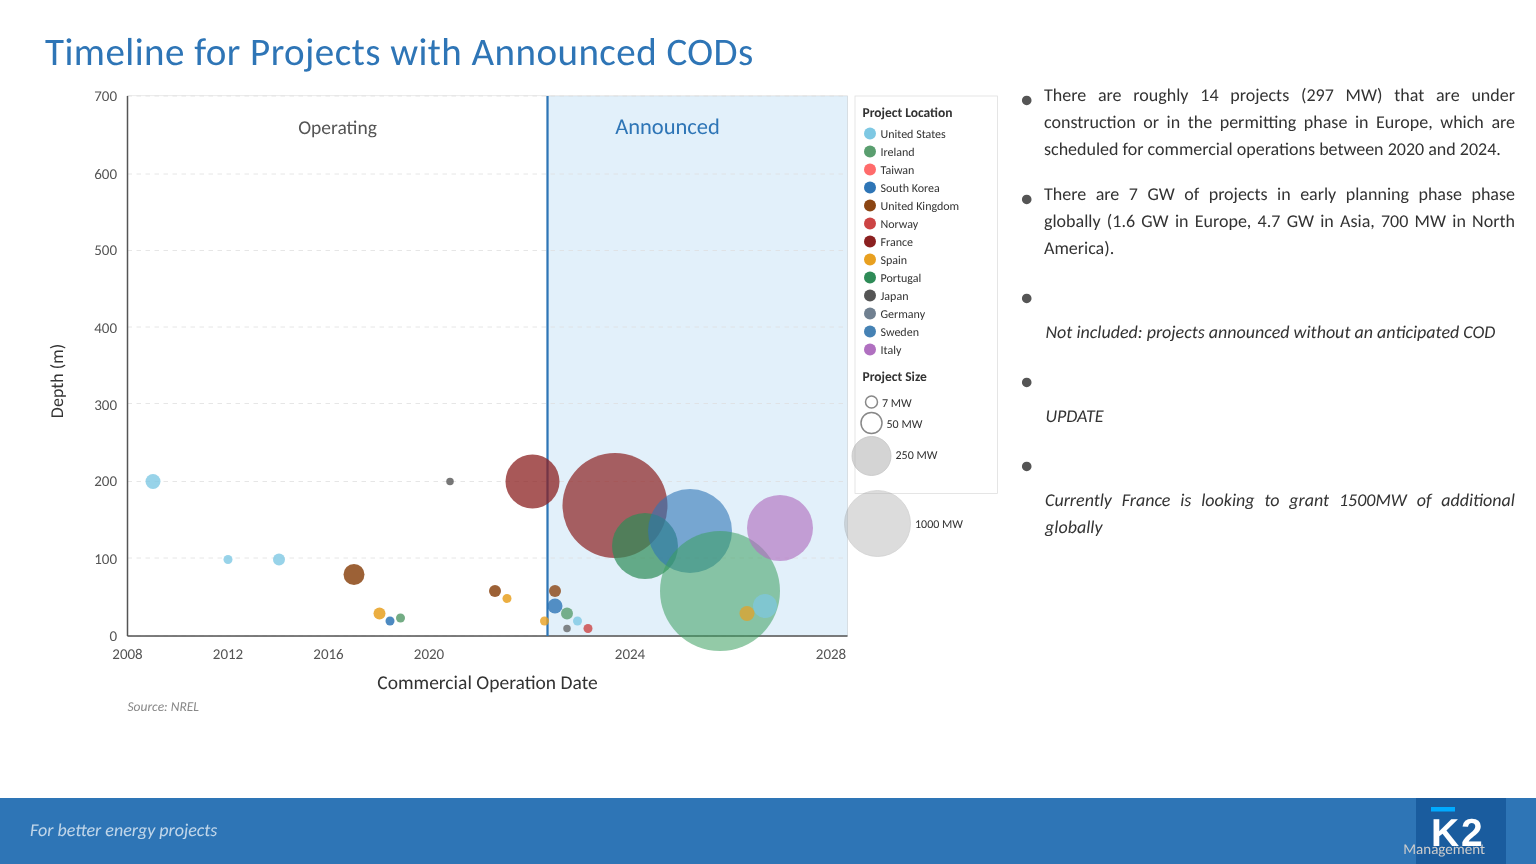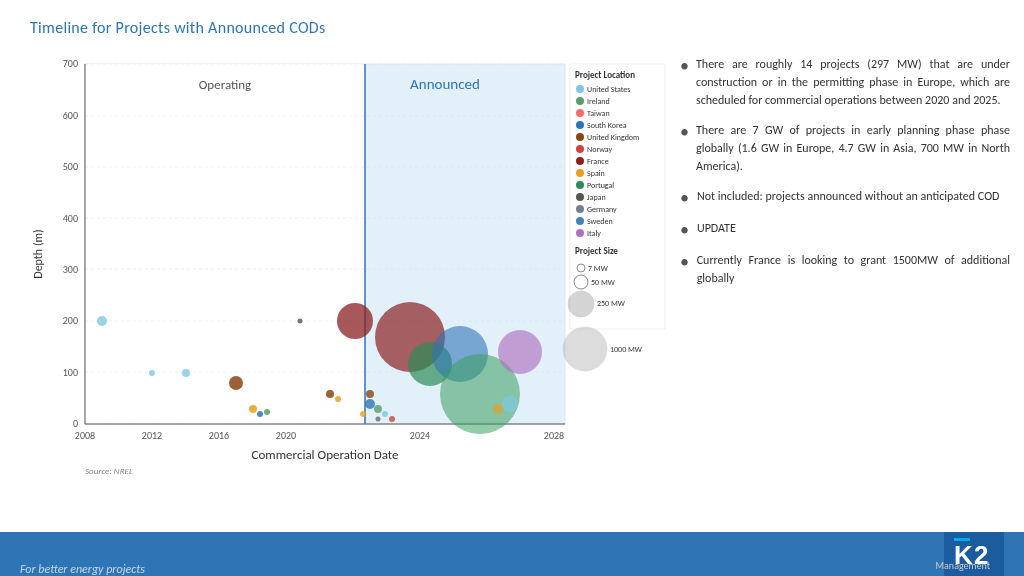--- a/index.html
+++ b/index.html
@@ -9,21 +9,21 @@
       background: #ffffff;
       font-family: 'Calibri', 'Segoe UI', Arial, sans-serif;
       overflow: hidden;
       position: relative;
     }
 
     .main-title {
       position: absolute;
       top: 18px;
       left: 30px;
-      font-size: 16px;
+      font-size: 26px;
       font-weight: 400;
       color: #2e75b6;
       letter-spacing: 0.3px;
     }
 
     
     .chart-container {
       position: absolute;
       top: 54px;
       left: 30px;
@@ -64,32 +64,34 @@
       color: #555;
     }
 
     .bullet-text {
       text-align: justify;
       font-size: 12px;
       color: #333;
     }
 
     .italic-text {
+      font-style: italic;
+      margin-top: 26px;
     }
 
     
     .footer {
       position: absolute;
       bottom: 0;
       left: 0;
       width: 1024px;
       height: 44px;
       background: #2e75b6;
       display: flex;
-      align-items: flex-end;
+      align-items: center;
       justify-content: space-between;
       padding: 0 20px;
     }
 
     .footer-text {
       color: rgba(255,255,255,0.7);
       font-size: 12px;
       font-style: italic;
     }
 
@@ -262,21 +264,21 @@
 
     <circle cx="555" cy="295" r="22" fill="#aaa" opacity="0.4" stroke="#888" stroke-width="0.5"></circle>
     <text x="580" y="298" font-size="8" fill="#333">1000 MW</text>
 
   </svg>
 </div>
 
 <div class="right-panel" id="bullets-panel">
 <div class="bullet-item">
       <span class="bullet-dot">•</span>
-      <span class="bullet-text">There are roughly 14 projects  (297 MW) that are under  construction or in the permitting phase in Europe, which are  scheduled for commercial  operations between 2020 and 2025.</span>
+      <span class="bullet-text">There are roughly 14 projects  (297 MW) that are under  construction or in the permitting phase in Europe, which are  scheduled for commercial  operations between 2020 and 2024.</span>
     </div>
     <div class="bullet-item">
       <span class="bullet-dot">•</span>
       <span class="bullet-text">There are 7 GW of projects in early planning phase phase globally (1.6 GW in Europe, 4.7 GW in Asia, 700 MW in North America).</span>
     </div>
     <div class="bullet-item">
       <span class="bullet-dot">•</span>
       <span class="bullet-text italic-text">Not included: projects announced without an anticipated COD</span>
     </div>
     <div class="bullet-item">

